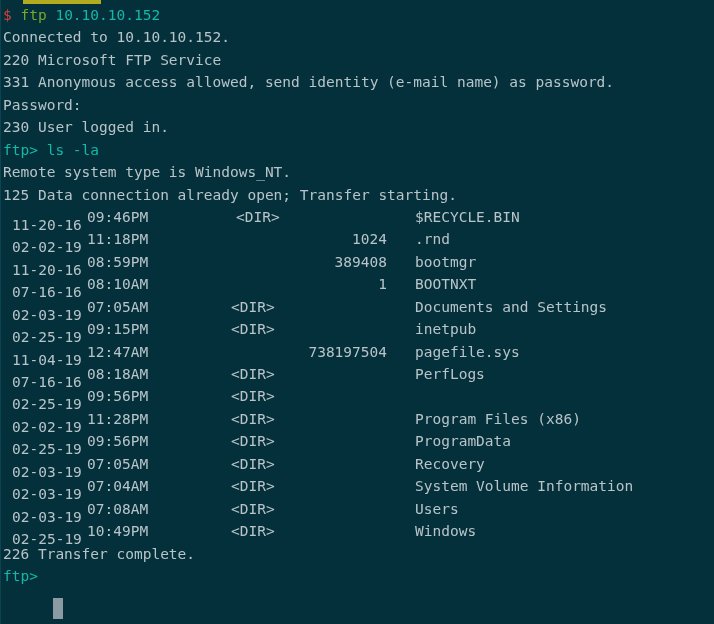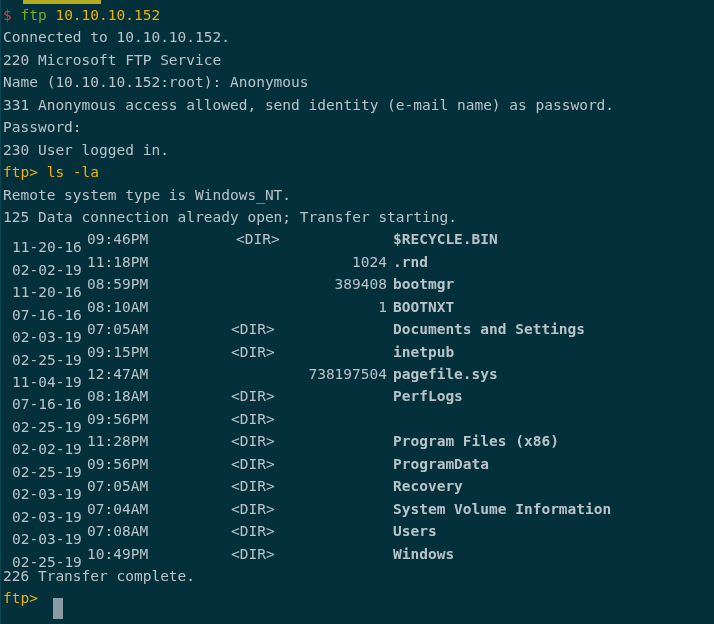--- a/index.html
+++ b/index.html
@@ -43,29 +43,29 @@
     top: 4px;
     width: 711px;
   }
   .line {
     white-space: pre;
     height: 22.45px;
     color: #b8c4c8;
   }
   .sigil  { color: #d43f3f; }
   .cmd    { color: #76a82b; }
-  .plain  { color: #eab308; }
+  .plain  { color: #14b8a6; }
   
   .row { position: relative; white-space: pre; height: 22.45px; }
   .col-date { position: absolute; left: 9px; margin-top: 8px; }
   .col-time { position: absolute; left: 84px; text-align: center; }
   .col-dir  { position: absolute; left: 228px; }
   .col-dir.first { left: 233px; }
   .col-size { position: absolute; left: 0px; width: 384px; text-align: right; }
-  .col-name { position: absolute; left: 390px; font-weight: bold; }
+  .col-name { position: absolute; left: 412px; }
   #cursor {
     position: absolute;
     left: 53px;
     top: 598px;
     width: 10px;
     height: 21px;
     background: #8a9ba3;
   }
 </style>
 </head>
@@ -75,21 +75,20 @@
 
   <div id="left-edge"></div>
   <div id="scrollback-sliver"></div>
 
   <div id="screen">
 
     <div class="line"><span class="sigil">$</span><span class="plain"> </span><span class="cmd">ftp</span><span class="plain"> </span><span class="plain">10.10.10.152</span></div>
 
     <div class="line">Connected to 10.10.10.152.</div>
     <div class="line">220 Microsoft FTP Service</div>
-    <div class="line">Name (10.10.10.152:root): Anonymous</div>
     <div class="line">331 Anonymous access allowed, send identity (e-mail name) as password.</div>
     <div class="line">Password:</div>
     <div class="line">230 User logged in.</div>
     <div class="line"><span class="plain">ftp&gt;</span><span class="plain"> </span><span class="plain">ls -la</span></div>
 
     <div class="line">Remote system type is Windows_NT.</div>
 
     <div class="line">125 Data connection already open; Transfer starting.</div>
 
     <div id="listing">

